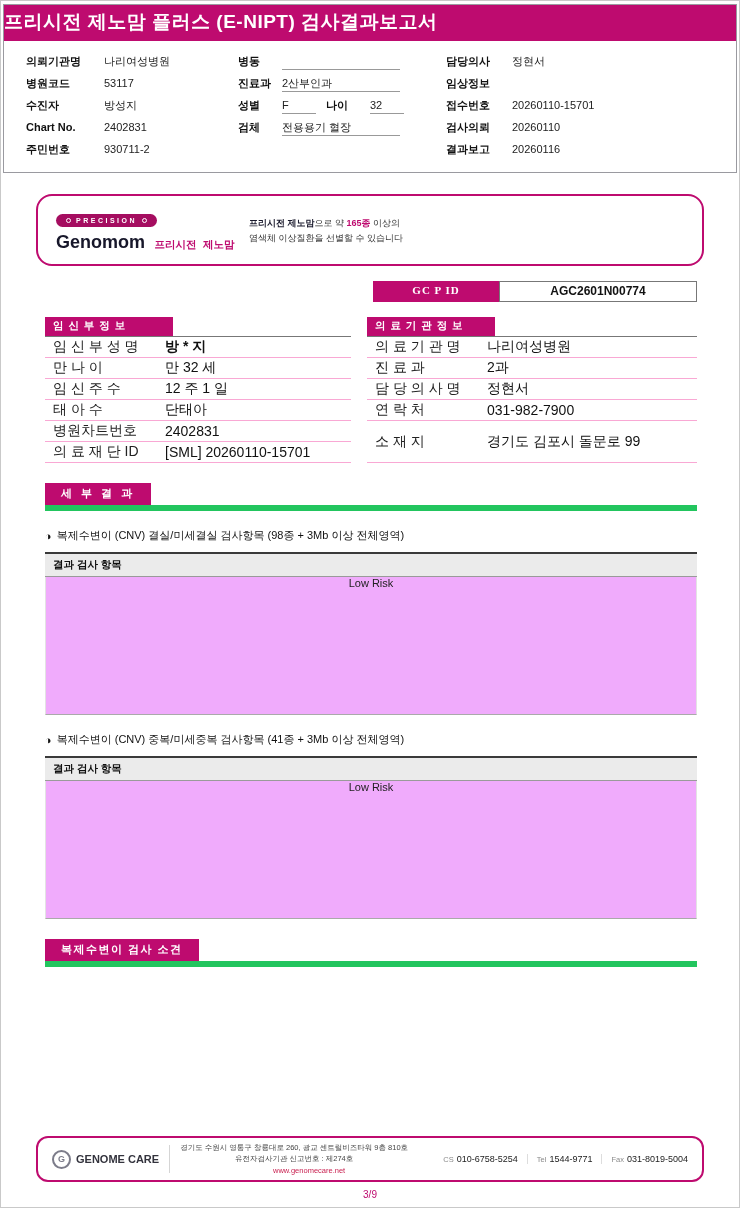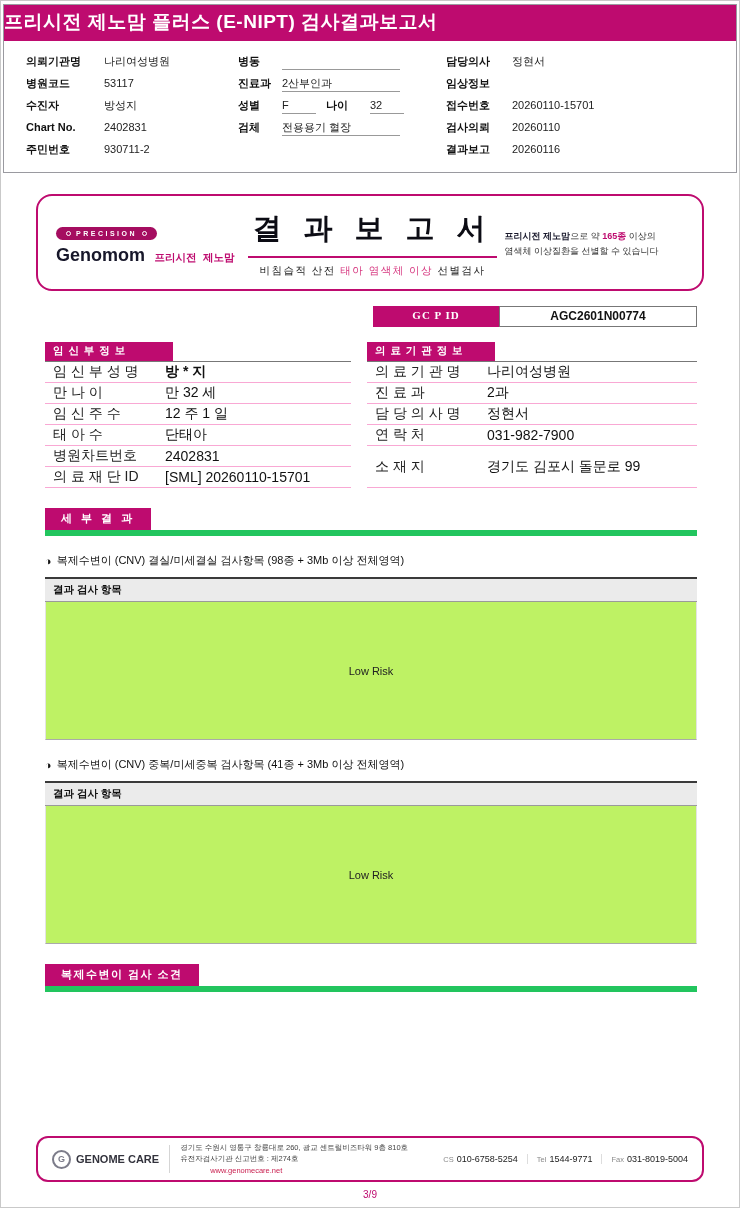--- a/index.html
+++ b/index.html
@@ -60,29 +60,29 @@
   
   .section-header { margin:20px 43px 0 45px; display:flex; align-items:flex-end; border-bottom:6px solid #22c55e; }
   .header-pill { display:inline-block; background:#BE0B6F; color:#fff; font-size:11px; font-weight:bold; letter-spacing:3px; padding:3px 16px 4px; }
   .header-pill.narrowspace { letter-spacing:1.5px; }
 
   
   .cnv-section { margin:17px 43px 0 45px; }
   .cnv-title { display:flex; align-items:center; gap:5px; font-size:11px; color:#111; margin-bottom:9px; }
   .bullet { font-size:11px; color:#111; }
   .result-header-bar { background:#EBEBEB; border-top:2px solid #3a3a3a; border-bottom:1px solid #9a9a9a; font-size:10.5px; font-weight:bold; color:#111; padding:4px 8px; }
-  .result-body { height:138px; border-bottom:1px solid #aaa; border-left:1px solid #e3e3e3; border-right:1px solid #e3e3e3; display:flex; align-items:center; justify-content:center; font-size:11px; color:#222; background:#bef264; }
+  .result-body { height:138px; border-bottom:1px solid #aaa; border-left:1px solid #e3e3e3; border-right:1px solid #e3e3e3; display:flex; justify-content:center; font-size:11px; color:#222; background:#f0abfc; }
 
   
   .footer-box { position:absolute; left:36px; right:36px; bottom:26px; height:46px; border:2px solid #BE0B6F; border-radius:12px; display:flex; align-items:center; padding:0 14px; gap:10px; background:#fff; }
   .gc-logo { display:flex; align-items:center; gap:5px; flex:none; }
   .gc-mark { width:19px; height:19px; border:2.5px solid #7c7c8a; border-radius:50%; color:#7c7c8a; font-size:9px; font-weight:800; display:flex; align-items:center; justify-content:center; }
   .gc-text { font-size:11px; font-weight:800; color:#33333d; }
   .f-divider { width:1px; height:28px; background:#d5d5d5; flex:none; }
-  .f-address { font-size:7.5px; color:#444; line-height:1.5; }
+  .f-address { font-size:7.5px; color:#444; line-height:1.5;text-align:center; }
   .f-website { color:#C81E4E; font-weight:normal;margin-left:30px; }
   .f-contacts { margin-left:auto; display:flex; align-items:center; gap:9px; font-size:9px; white-space:nowrap; }
   .c-group { display:flex; align-items:baseline; }
   .c-label { color:#8a8a8a; font-size:7.5px; margin-right:3px; }
   .c-value { color:#222; }
   .c-sep { width:1px; height:10px; background:#ddd; }
   .page-num { position:absolute; bottom:8px; left:0; width:100%; text-align:center; font-size:10px; color:#BE0B6F; }
 </style>
 </head>
 <body>
@@ -167,26 +167,20 @@
     <div class="logo-block">
       <div class="precision-pill">
         <span class="pill-dot"></span>
         <span>PRECISION</span>
         <span class="pill-dot"></span>
       </div>
       <div class="brand-line">
         <span class="brand-en">Genomom</span>
         <span class="brand-kr1">프리시전</span>
         <span class="brand-kr2">제노맘</span>
-      </div>
-    </div>
-    <div class="title-block">
-      <div class="report-title">결 과 보 고 서</div>
-      <div class="report-subtitle">
-        <span>비침습적 산전 </span><span class="hl">태아 염색체 이상</span><span> 선별검사</span>
       </div>
     </div>
     <div class="tagline">
       <div><span class="strong">프리시전 제노맘</span><span>으로 약 </span><span class="tl-accent">165종</span><span> 이상의</span></div>
       <div>염색체 이상질환을 선별할 수 있습니다</div>
     </div>
   </div>
 
   <div class="gcpid-row">
     <div class="gcpid-label">GC P ID</div>

